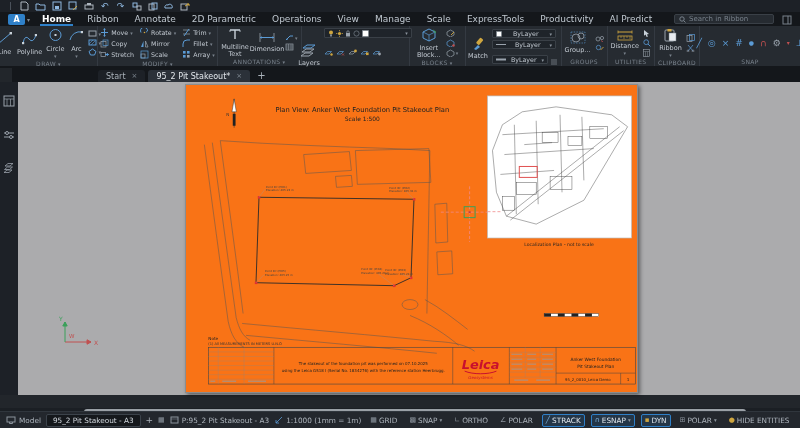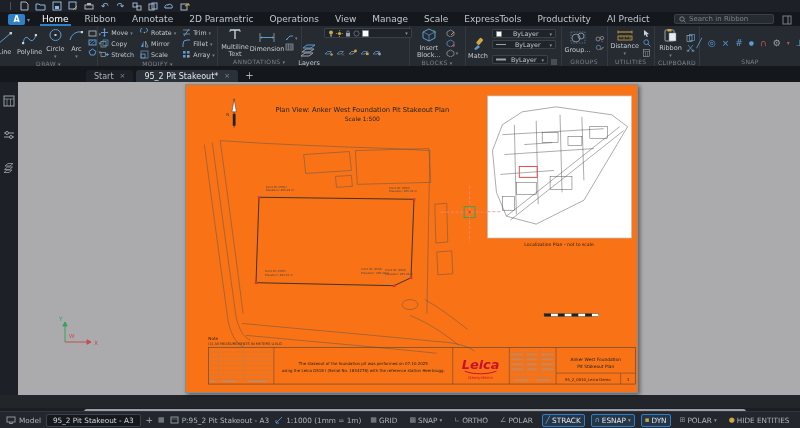--- a/index.html
+++ b/index.html
@@ -14,21 +14,21 @@
   .qat .qchar { font-size:9px; color:#8fb8e0; line-height:10px; }
   .qat .qbar { width:2px; height:8px; border-left:1px solid #4a515a; margin-right:2px; }
 
   
   .menubar { position:absolute; top:12px; left:0; right:0; height:14px; background:#14171b;
              display:flex; align-items:center; }
   .appbtn { width:17px; height:11px; margin-left:8px; background:#2f80c8; border-radius:2px;
             color:#fff; font-size:8px; font-weight:bold; display:flex; align-items:center; justify-content:center; }
   .appdd { color:#7f8892; font-size:6px; margin:0 4px 0 2px; }
   .mtab { position:relative; font-size:9px; color:#bfc7cf; padding:0 8px; height:14px; line-height:14px; white-space:nowrap; }
-  .mtab.active { color:#ffffff; font-weight:normal; }
+  .mtab.active { color:#ffffff; font-weight:bold; }
   .mtab.active::after { content:""; position:absolute; left:6px; right:6px; bottom:0; height:2px; background:#2f80c8; }
   .ribbon-search { margin-left:auto; margin-right:8px; width:100px; height:10px; background:#262b31;
                    border:1px solid #3a4047; border-radius:2px; display:flex; align-items:center;
                    gap:3px; padding:0 4px; }
   .ribbon-search span { font-size:7px; color:#79828c; }
   .panelbtn { margin-right:8px; }
 
   
   .ribbon { position:absolute; top:26px; left:0; right:0; height:42px; background:#262b31;
             border-bottom:2px solid #14171b; display:flex; }
@@ -50,21 +50,21 @@
   .lcombo .dd { margin-left:auto; font-size:5px; color:#8b939c; }
   .lmini-row { display:flex; gap:3px; margin-top:2px; }
   .pcombo { display:flex; align-items:center; gap:3px; width:64px; height:9px; background:#1f242a;
             border:1px solid #3a4047; border-radius:1px; padding:0 3px; margin:1px 0; }
   .pcombo span.val { font-size:6.3px; color:#c3cad2; flex:1; text-align:center; }
   .pcombo .dd { font-size:5px; color:#8b939c; }
   .snaprow { display:flex; gap:6px; align-items:center; }
   .snapglyph { font-size:9px; color:#5b9bd5; line-height:10px; }
 
   
-  .doctabs { position:absolute; top:68px; left:0; right:0; height:14px; background:#14171b;
+  .doctabs { position:absolute; top:68px; left:12px; right:0; height:14px; background:#14171b;
              display:flex; align-items:flex-end; padding-left:86px; gap:3px; }
   .dtab { height:12px; display:flex; align-items:center; gap:6px; padding:0 8px; font-size:8px;
           color:#aab2ba; background:#1d2127; border-radius:3px 3px 0 0; }
   .dtab.active { background:#2b3139; color:#e2e7ec; }
   .dtab .x { font-size:7px; color:#7f8892; }
   .plus { font-size:10px; color:#aab2ba; margin:0 0 1px 4px; }
 
   
   .main { position:absolute; top:82px; left:0; right:0; bottom:33px; background:#ababad; }
   .leftbar { position:absolute; left:0; top:0; bottom:0; width:18px; background:#1d2127;

